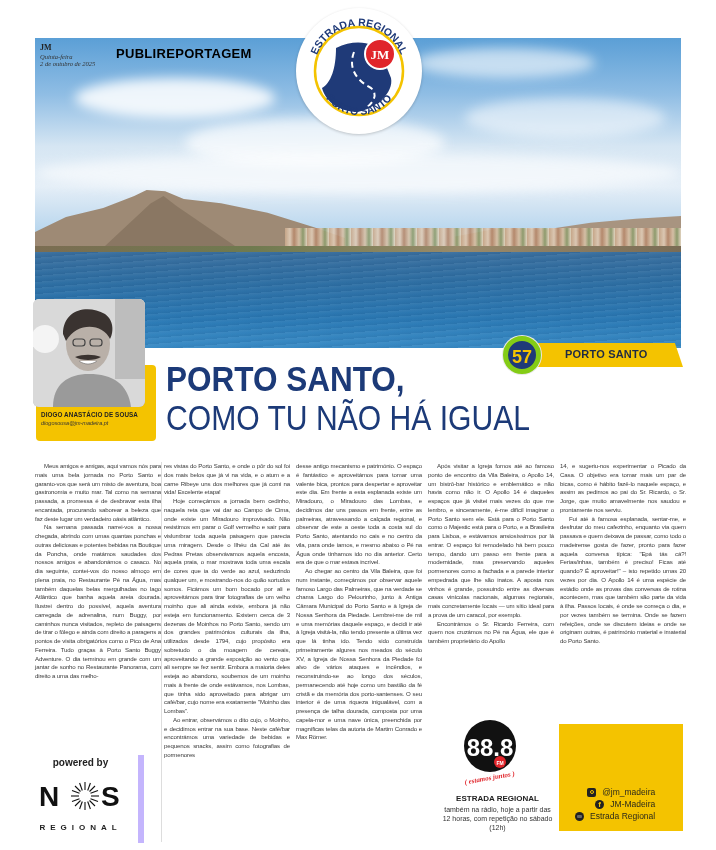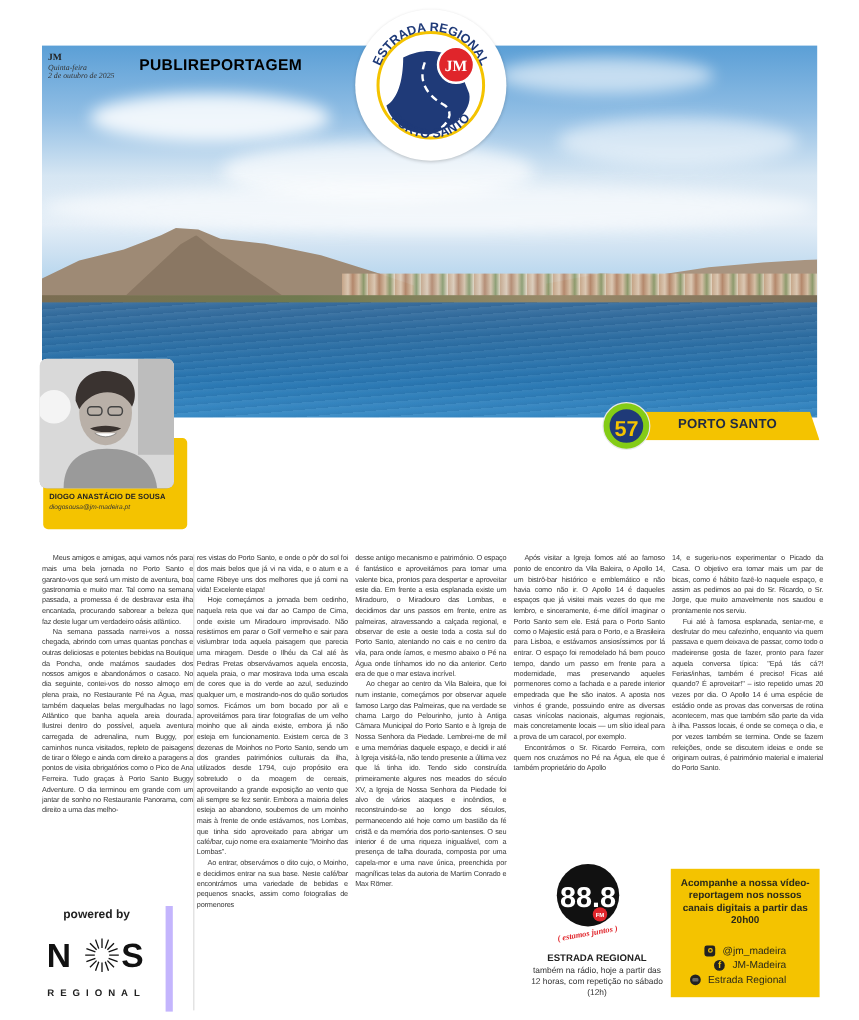--- a/index.html
+++ b/index.html
@@ -227,20 +227,24 @@
         <rect x="40" y="40" width="12" height="7" rx="3" fill="none" stroke="#444" stroke-width="1.2"></rect>
         <rect x="57" y="40" width="12" height="7" rx="3" fill="none" stroke="#444" stroke-width="1.2"></rect>
         <path d="M 42 58 C 50 55, 60 55, 68 58 C 62 62, 48 62, 42 58 Z" fill="#3a3330"></path>
         <path d="M 46 62 C 52 66, 58 66, 64 62" fill="#fff" stroke="#555" stroke-width="0.5"></path>
       </svg>
     </div>
     <div class="name">DIOGO ANASTÁCIO DE SOUSA</div>
     <div class="email">diogosousa@jm-madeira.pt</div>
   </div>
 
+  <div class="headline">
+    <div class="h1">PORTO SANTO,</div>
+    <div class="h2">COMO TU NÃO HÁ IGUAL</div>
+  </div>
 
   <div class="col col1">
     <p>Meus amigos e amigas, aqui vamos nós para mais uma bela jornada no Porto Santo e garanto-vos que será um misto de aventura, boa gastronomia e muito mar. Tal como na semana passada, a promessa é de desbravar esta ilha encantada, procurando saborear a beleza que faz deste lugar um verdadeiro oásis atlântico.</p>
     <p>Na semana passada narrei-vos a nossa chegada, abrindo com umas quantas ponchas e outras deliciosas e potentes bebidas na Boutique da Poncha, onde matámos saudades dos nossos amigos e abandonámos o casaco. No dia seguinte, contei-vos do nosso almoço em plena praia, no Restaurante Pé na Água, mas também daquelas belas mergulhadas no lago Atlântico que banha aquela areia dourada. Ilustrei dentro do possível, aquela aventura carregada de adrenalina, num Buggy, por caminhos nunca visitados, repleto de paisagens de tirar o fôlego e ainda com direito a paragens a pontos de visita obrigatórios como o Pico de Ana Ferreira. Tudo graças à Porto Santo Buggy Adventure. O dia terminou em grande com um jantar de sonho no Restaurante Panorama, com direito a uma das melho-</p>
   </div>
   <div class="col col2">
     <p style="text-indent:0">res vistas do Porto Santo, e onde o pôr do sol foi dos mais belos que já vi na vida, e o atum e a carne Ribeye uns dos melhores que já comi na vida! Excelente etapa!</p>
     <p>Hoje começámos a jornada bem cedinho, naquela reta que vai dar ao Campo de Cima, onde existe um Miradouro improvisado. Não resistimos em parar o Golf vermelho e sair para vislumbrar toda aquela paisagem que parecia uma miragem. Desde o Ilhéu da Cal até às Pedras Pretas observávamos aquela encosta, aquela praia, o mar mostrava toda uma escala de cores que ia do verde ao azul, seduzindo qualquer um, e mostrando-nos do quão sortudos somos. Ficámos um bom bocado por ali e aproveitámos para tirar fotografias de um velho moinho que ali ainda existe, embora já não esteja em funcionamento. Existem cerca de 3 dezenas de Moinhos no Porto Santo, sendo um dos grandes patrimónios culturais da ilha, utilizados desde 1794, cujo propósito era sobretudo o da moagem de cereais, aproveitando a grande exposição ao vento que ali sempre se fez sentir. Embora a maioria deles esteja ao abandono, soubemos de um moinho mais à frente de onde estávamos, nos Lombas, que tinha sido aproveitado para abrigar um café/bar, cujo nome era exatamente "Moinho das Lombas".</p>
     <p>Ao entrar, observámos o dito cujo, o Moinho, e decidimos entrar na sua base. Neste café/bar encontrámos uma variedade de bebidas e pequenos snacks, assim como fotografias de pormenores</p>
   </div>
@@ -294,21 +298,20 @@
       <text x="30" y="38" font-family="Liberation Sans, sans-serif" font-size="24" font-weight="bold" fill="#fff" text-anchor="middle">88.8</text>
       <circle cx="40" cy="44" r="6" fill="#e0252b"></circle>
       <text x="40" y="46.5" font-family="Liberation Sans, sans-serif" font-size="5" font-weight="bold" fill="#fff" text-anchor="middle">FM</text>
       <text x="30" y="62" font-family="Liberation Serif, serif" font-style="italic" font-size="7" font-weight="bold" fill="#e0252b" text-anchor="middle" transform="rotate(-10 30 62)">( estamos juntos )</text>
     </svg>
     <div class="title">ESTRADA REGIONAL</div>
     <div class="desc">também na rádio, hoje a partir das 12 horas, com repetição no sábado (12h)</div>
   </div>
 
   <div class="promo">
-    <div class="title">Acompanhe a nossa vídeo-reportagem nos nossos canais digitais a partir das 20h00</div>
     <ul>
       <li>
         <span class="ic insta"></span>
         <span>@jm_madeira</span>
       </li>
       <li>
         <span class="ic fb"></span>
         <span>JM-Madeira</span>
       </li>
       <li>

